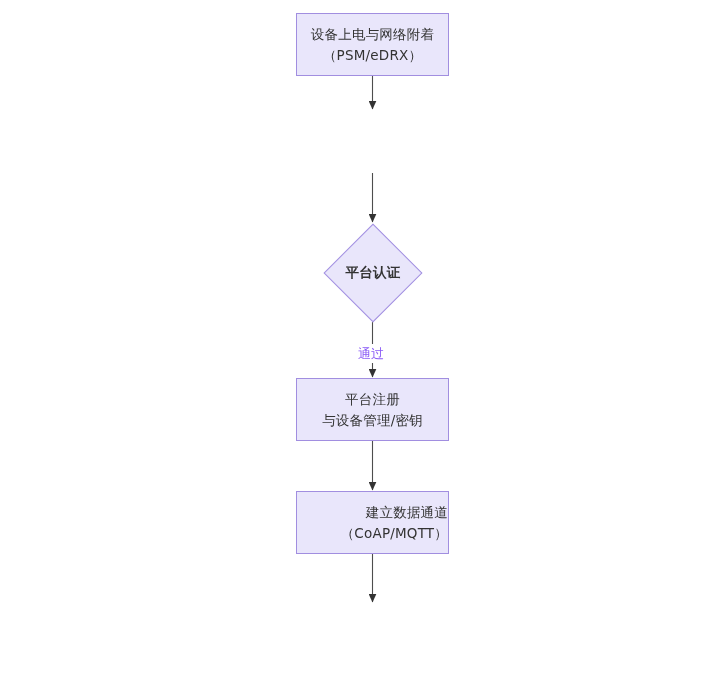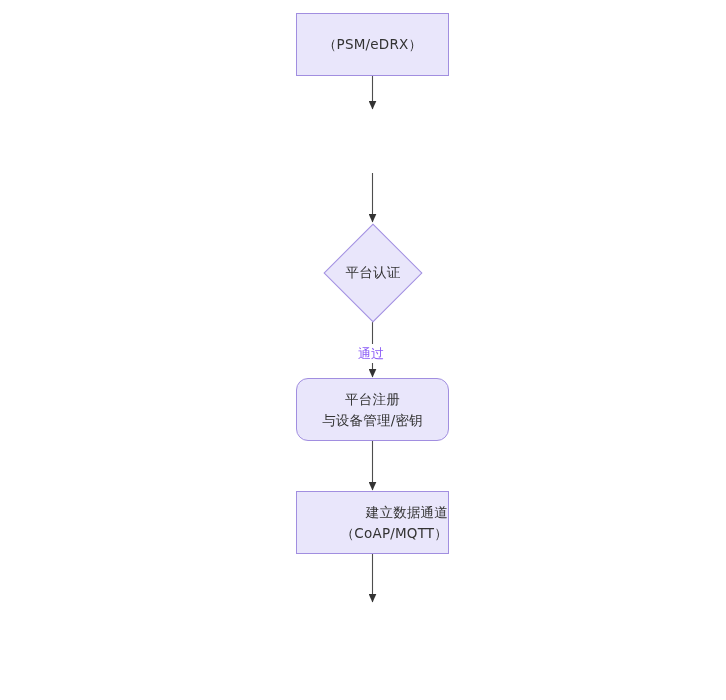--- a/index.html
+++ b/index.html
@@ -58,20 +58,21 @@
     margin-left: -35px;
     margin-top: -35px;
     background: #e9e6fb;
     border: 1.4px solid #a18ee0;
     transform: rotate(45deg);
     box-sizing: border-box;
   }
   .node.decision .node-text-wrap {
     position: relative;
     z-index: 2;
+    font-weight: bold;
   }
 
   .node-line {
     display: block;
   }
 
   
   .edge-label {
     position: absolute;
     background: #ffffff;
@@ -100,34 +101,35 @@
     <line x1="372.5" y1="173" x2="372.5" y2="222" stroke="#4d4d4d" stroke-width="1.1" marker-end="url(#arrowhead)"></line>
 
     <line x1="372.5" y1="322" x2="372.5" y2="377" stroke="#4d4d4d" stroke-width="1.1" marker-end="url(#arrowhead)"></line>
 
     <line x1="372.5" y1="441" x2="372.5" y2="490" stroke="#4d4d4d" stroke-width="1.1" marker-end="url(#arrowhead)"></line>
 
     <line x1="372.5" y1="554" x2="372.5" y2="602" stroke="#4d4d4d" stroke-width="1.1" marker-end="url(#arrowhead)"></line>
   </svg>
 
   <div class="node process" style="left:296px; top:13px; width:153px; height:63px;">
+    <span class="node-line">设备上电与网络附着</span>
     <span class="node-line">（PSM/eDRX）</span>
   </div>
 
 
   <div class="node decision" style="left:322px; top:223px; width:102px; height:99px;">
     <span class="diamond-shape"></span>
     <span class="node-text-wrap">
       <span class="node-line">平台认证</span>
     </span>
   </div>
 
   <div class="edge-label" style="left:355px; top:344px;">通过</div>
 
-  <div class="node process" style="left:296px; top:378px; width:153px; height:63px;border-radius:12px;">
+  <div class="node process" style="left:296px; top:378px; width:153px; height:63px;">
     <span class="node-line">平台注册</span>
     <span class="node-line">与设备管理/密钥</span>
   </div>
 
   <div class="node process" style="left:296px; top:491px; width:153px; height:63px;align-items:flex-end;">
     <span class="node-line">建立数据通道</span>
     <span class="node-line">（CoAP/MQTT）</span>
   </div>
 
 

